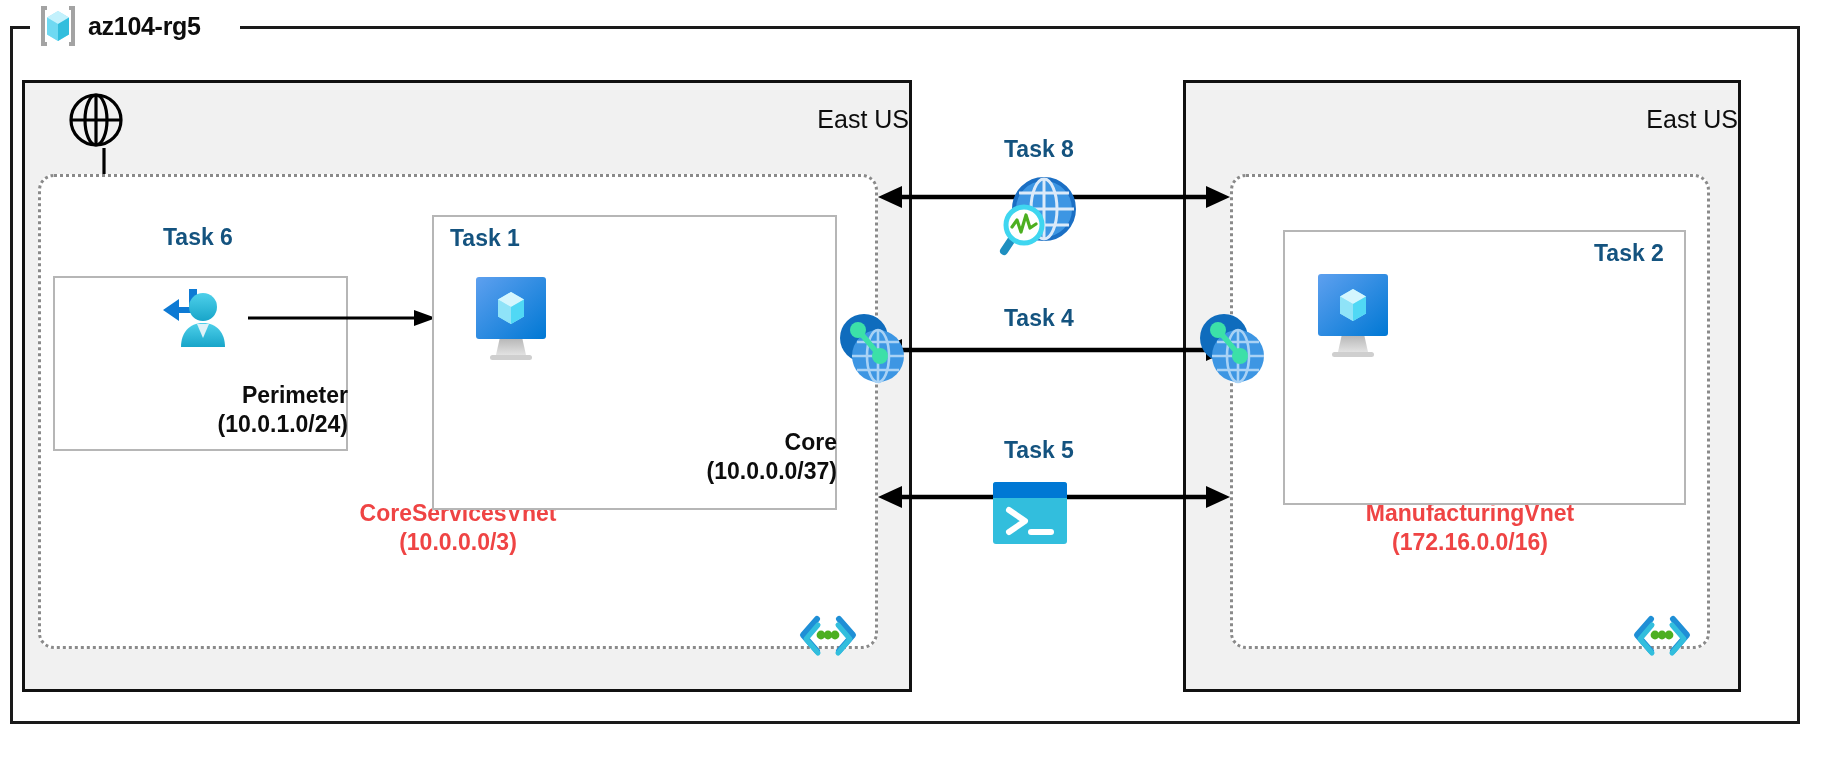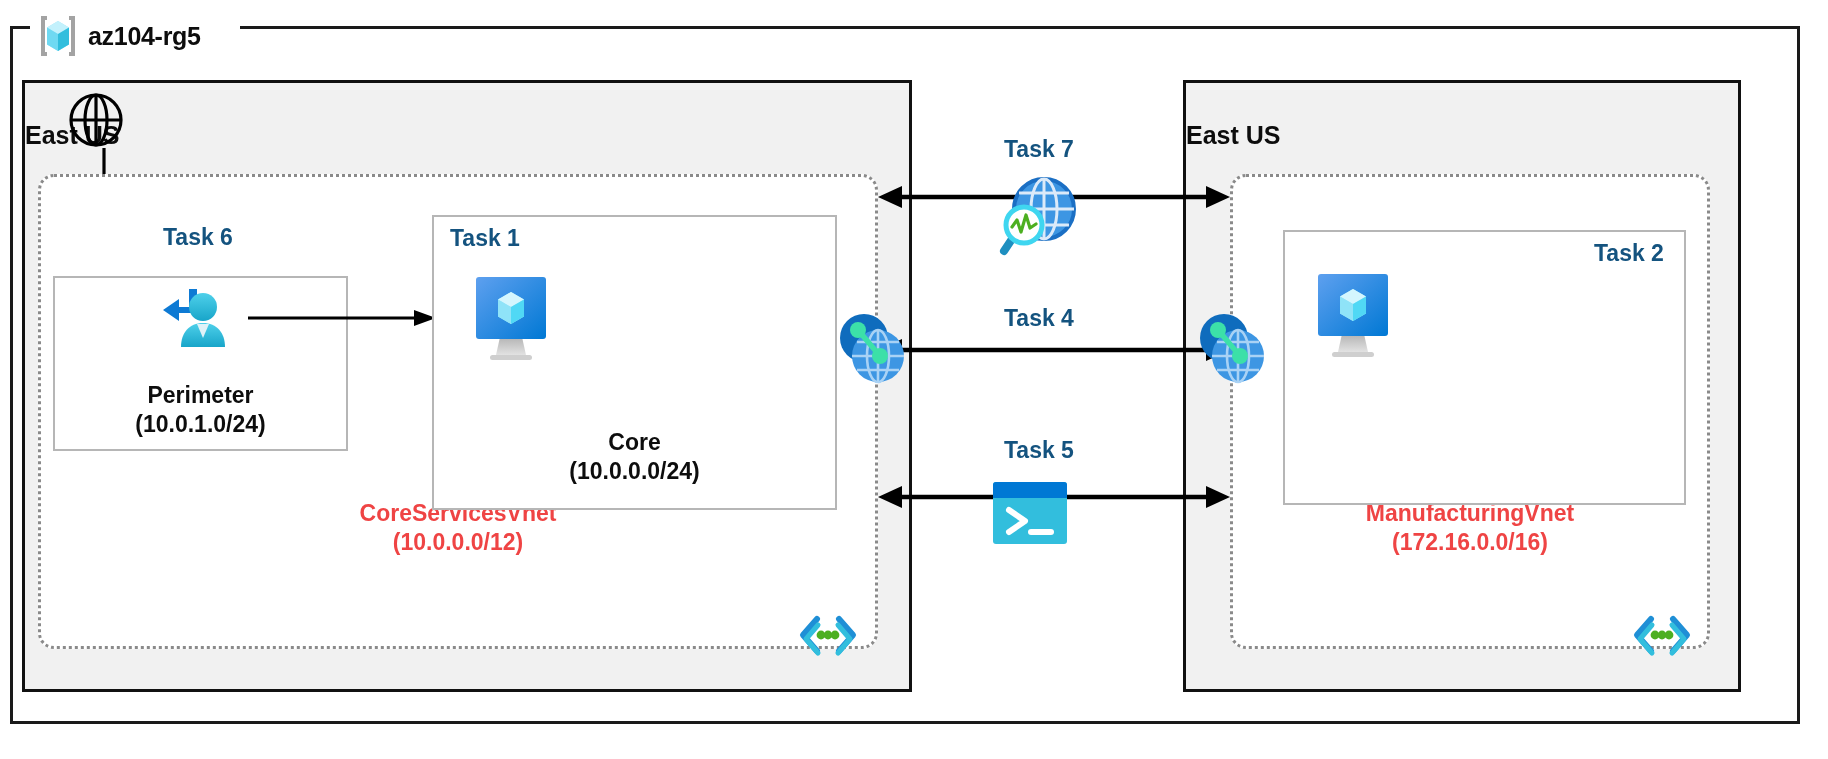--- a/index.html
+++ b/index.html
@@ -2,43 +2,43 @@
 <html><head>
 <meta charset="utf-8">
 <style>
   html,body{margin:0;padding:0;background:#ffffff;}
   body{font-family:"Liberation Sans",sans-serif;}
   #canvas{position:relative;width:1828px;height:759px;overflow:hidden;background:#ffffff;}
 
   
   .rg-frame{position:absolute;left:10px;top:26px;width:1790px;height:698px;border:3px solid #1a1a1a;box-sizing:border-box;}
   .rg-frame-gap{position:absolute;left:30px;top:12px;width:210px;height:30px;background:#ffffff;}
-  .rg-title-wrap{position:absolute;left:34px;top:12px;display:flex;align-items:center;gap:6px;}
+  .rg-title-wrap{position:absolute;left:34px;top:2px;display:flex;align-items:center;gap:6px;}
   .rg-title{font-size:25px;font-weight:bold;color:#0d0d0d;letter-spacing:-0.3px;}
 
   
   .region{position:absolute;background:#f1f1f1;border:3px solid #111111;box-sizing:border-box;}
   #region-left{left:22px;top:80px;width:890px;height:612px;}
   #region-right{left:1183px;top:80px;width:558px;height:612px;}
-  .region-title{position:absolute;top:38px;width:100%;text-align:left;font-size:25px;font-weight:bold;color:#0d0d0d;}
+  .region-title{position:absolute;top:22px;width:100%;text-align:right;font-size:25px;font-weight:normal;color:#0d0d0d;}
 
   
   .vnet{position:absolute;background:#ffffff;border:3px dotted #8a8a8a;border-radius:16px;box-sizing:border-box;}
   #vnet-left{left:38px;top:174px;width:840px;height:475px;}
   #vnet-right{left:1230px;top:174px;width:480px;height:475px;}
   .vnet-label{position:absolute;left:0;width:100%;text-align:center;font-size:23px;font-weight:bold;color:#ef4444;line-height:1.24;}
 
   
   .subnet{position:absolute;background:#ffffff;border:2px solid #b6b6b6;box-sizing:border-box;}
   #subnet-perimeter{left:53px;top:276px;width:295px;height:175px;}
   #subnet-core{left:432px;top:215px;width:405px;height:295px;}
   #subnet-manufacturing{left:1283px;top:230px;width:403px;height:275px;}
 
   .task-label{position:absolute;font-size:23px;font-weight:bold;color:#14537f;white-space:nowrap;}
-  .node-label{position:absolute;font-size:23px;font-weight:bold;color:#0d0d0d;text-align:center;line-height:1.25;white-space:nowrap;}
+  .node-label{position:absolute;font-size:23px;font-weight:bold;color:#0d0d0d;text-align:right;line-height:1.25;white-space:nowrap;}
   .vm-name{position:absolute;font-size:25px;font-weight:bold;color:#0d0d0d;white-space:nowrap;}
 
   
   .icon{position:absolute;}
   svg{display:block;overflow:visible;}
 
   
   .conn{position:absolute;}
 </style>
 </head>
@@ -78,21 +78,21 @@
   <div class="conn" style="left:90px;top:148px;">
     <svg width="28" height="212" viewBox="0 0 28 212">
       <line x1="14" y1="0" x2="14" y2="192" stroke="#000" stroke-width="3.2"></line>
       <polygon points="14,210 6,188 22,188" fill="#000"></polygon>
     </svg>
   </div>
 
   <div class="vnet" id="vnet-left">
     <div class="vnet-label" style="top:322px;">
       <span>CoreServicesVnet</span><br>
-      <span>(10.0.0.0/12)</span>
+      <span>(10.0.0.0/3)</span>
     </div>
   </div>
 
   <div class="icon" style="left:799px;top:613px;">
     <svg width="58" height="44" viewBox="0 0 58 44">
       <path d="M18 6 L4 22 L18 38" fill="none" stroke="#1f8fd6" stroke-width="6" stroke-linecap="round" stroke-linejoin="round"></path>
       <path d="M18 8 L6 22 L18 36" fill="none" stroke="#32bedd" stroke-width="5" stroke-linecap="round" stroke-linejoin="round" transform="translate(1,4)"></path>
       <path d="M40 6 L54 22 L40 38" fill="none" stroke="#1f8fd6" stroke-width="6" stroke-linecap="round" stroke-linejoin="round"></path>
       <path d="M40 8 L52 22 L40 36" fill="none" stroke="#32bedd" stroke-width="5" stroke-linecap="round" stroke-linejoin="round" transform="translate(-1,4)"></path>
       <circle cx="22" cy="22" r="4.4" fill="#4caf21"></circle>
@@ -149,21 +149,21 @@
       <rect x="18" y="80" width="42" height="5" rx="2.5" fill="#cfcfcf"></rect>
       <rect x="4" y="2" width="70" height="62" rx="3" fill="url(#gVm1)"></rect>
       <polygon points="39,17 52,24.5 52,41.5 39,49 26,41.5 26,24.5" fill="#9fe8fb"></polygon>
       <polygon points="39,17 52,24.5 39,32 26,24.5" fill="#d4f6fe"></polygon>
       <polygon points="39,32 52,24.5 52,41.5 39,49" fill="#50d8f5"></polygon>
       <polygon points="39,32 26,24.5 26,41.5 39,49" fill="#8fe3f8"></polygon>
     </svg>
   </div>
   <div class="node-label" style="left:432px;top:428px;width:405px;">
     <span>Core</span><br>
-    <span>(10.0.0.0/24)</span>
+    <span>(10.0.0.0/37)</span>
   </div>
 
   <div class="region" id="region-right">
     <div class="region-title">East US</div>
   </div>
 
   <div class="vnet" id="vnet-right">
     <div class="vnet-label" style="top:322px;">
       <span>ManufacturingVnet</span><br>
       <span>(172.16.0.0/16)</span>
@@ -199,21 +199,21 @@
       <path d="M28 62 L50 62 L54 80 L24 80 Z" fill="url(#gStand2)"></path>
       <rect x="18" y="80" width="42" height="5" rx="2.5" fill="#cfcfcf"></rect>
       <rect x="4" y="2" width="70" height="62" rx="3" fill="url(#gVm2)"></rect>
       <polygon points="39,17 52,24.5 52,41.5 39,49 26,41.5 26,24.5" fill="#9fe8fb"></polygon>
       <polygon points="39,17 52,24.5 39,32 26,24.5" fill="#d4f6fe"></polygon>
       <polygon points="39,32 52,24.5 52,41.5 39,49" fill="#50d8f5"></polygon>
       <polygon points="39,32 26,24.5 26,41.5 39,49" fill="#8fe3f8"></polygon>
     </svg>
   </div>
 
-  <div class="task-label" style="left:1004px;top:136px;">Task 7</div>
+  <div class="task-label" style="left:1004px;top:136px;">Task 8</div>
   <div class="conn" style="left:878px;top:182px;">
     <svg width="352" height="30" viewBox="0 0 352 30">
       <line x1="18" y1="15" x2="334" y2="15" stroke="#000" stroke-width="4.5"></line>
       <polygon points="0,15 24,4 24,26" fill="#000"></polygon>
       <polygon points="352,15 328,4 328,26" fill="#000"></polygon>
     </svg>
   </div>
   <div class="icon" style="left:1000px;top:175px;">
     <svg width="80" height="82" viewBox="0 0 80 82">
       <g>

